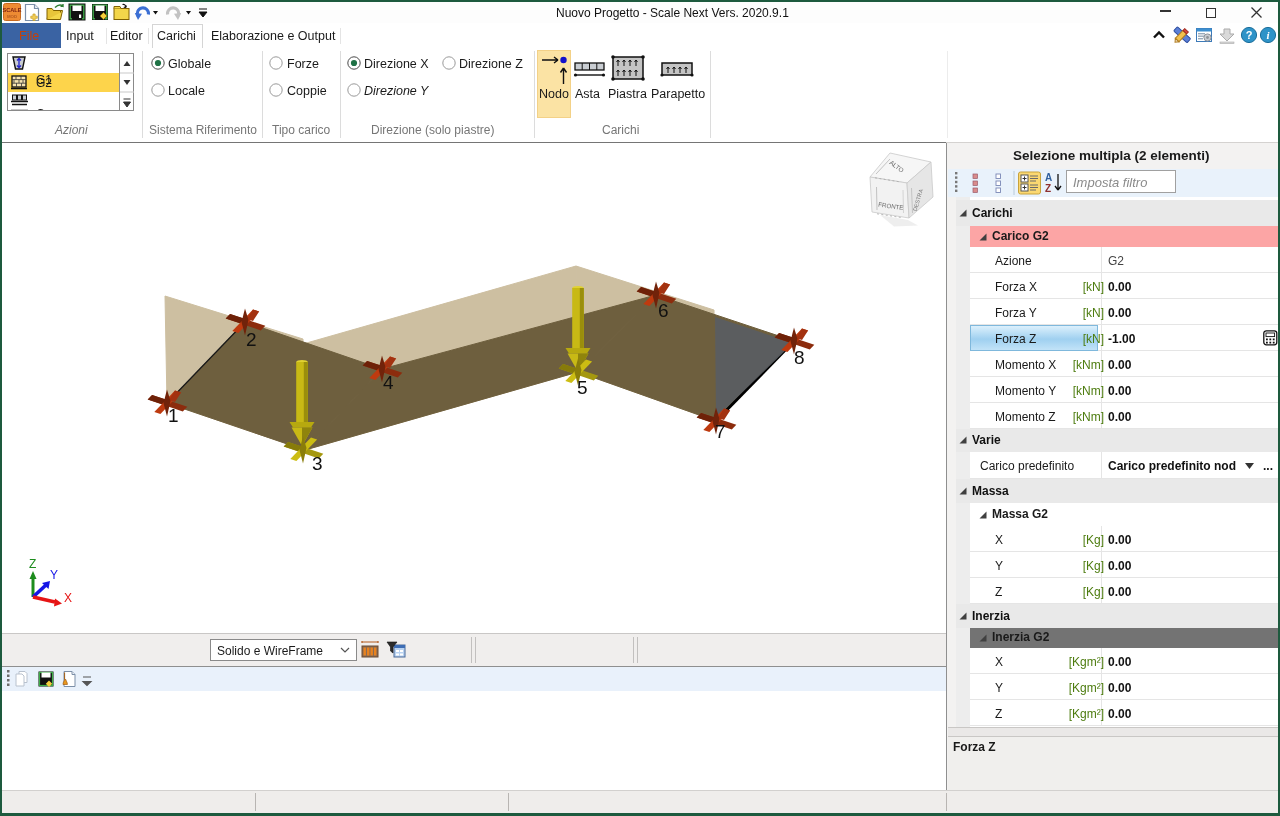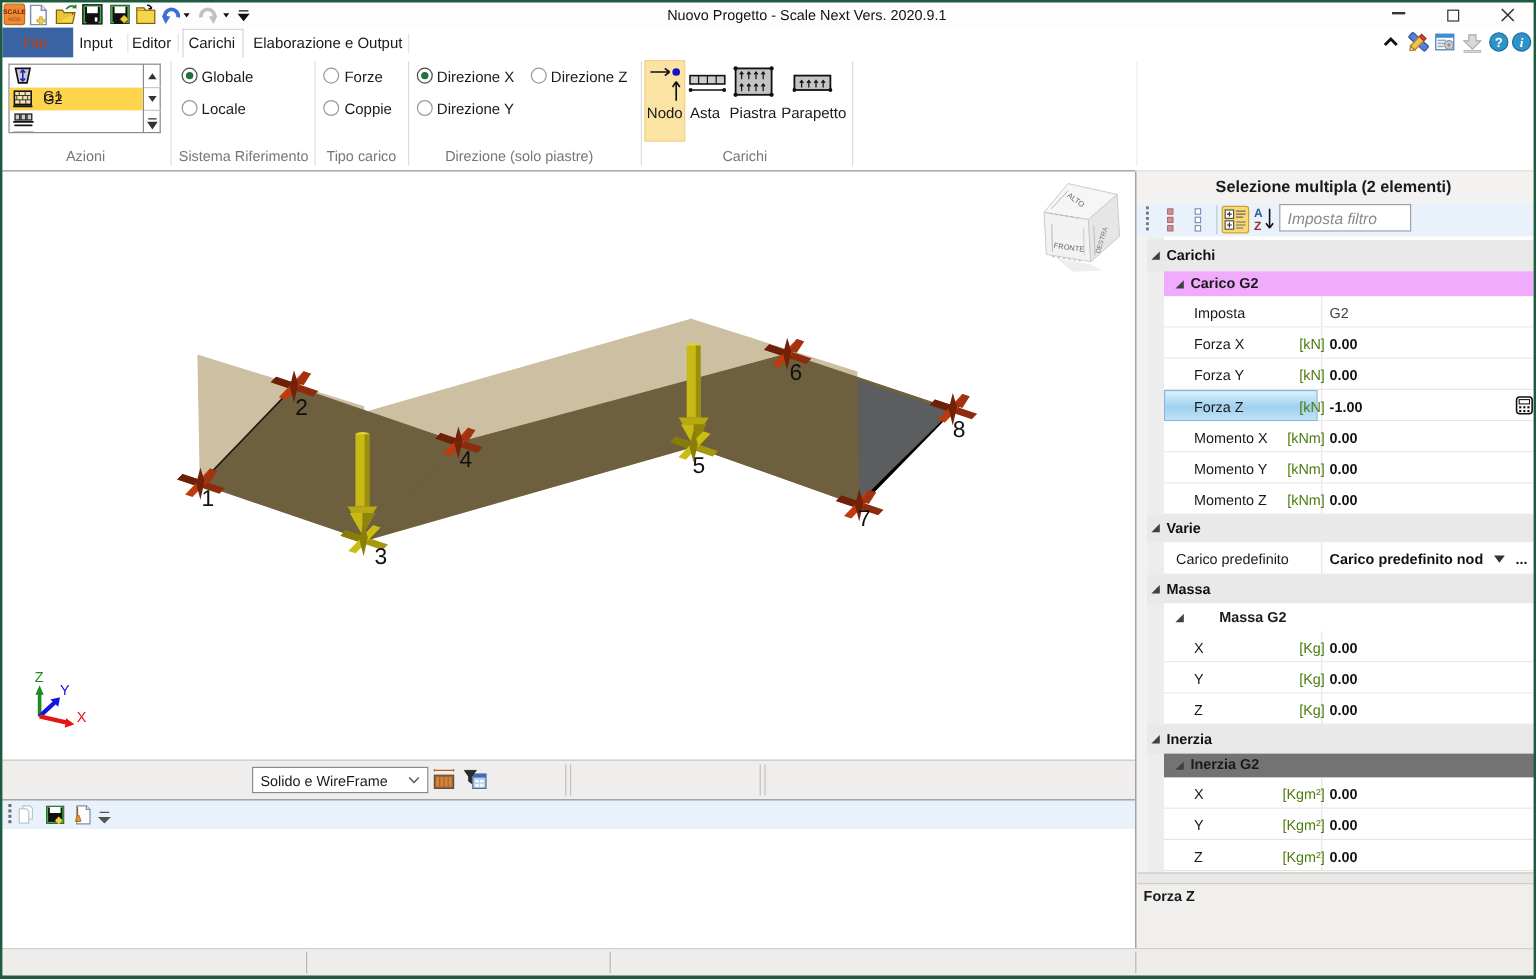--- a/index.html
+++ b/index.html
@@ -137,21 +137,21 @@
 <div class="a" style="left:946px;top:142px;width:332px;height:1px;background:#d4d2d0;"></div>
 <div id="ribbon">
 
 <div class="a" style="left:142px;top:51px;width:1px;height:87px;background:#dcdcdc;"></div>
 <div class="a" style="left:262px;top:51px;width:1px;height:87px;background:#dcdcdc;"></div>
 <div class="a" style="left:340px;top:51px;width:1px;height:87px;background:#dcdcdc;"></div>
 <div class="a" style="left:534px;top:51px;width:1px;height:87px;background:#dcdcdc;"></div>
 <div class="a" style="left:710px;top:51px;width:1px;height:87px;background:#dcdcdc;"></div>
 <div class="a" style="left:947px;top:51px;width:1px;height:87px;background:#ececec;"></div>
 
-<div class="t g" style="left:55px;top:124px;">Azioni</div>
+<div class="t g" style="left:55px;top:124px;font-style:italic;">Azioni</div>
 <div class="t g" style="left:149px;top:124px;">Sistema Riferimento</div>
 <div class="t g" style="left:272px;top:124px;">Tipo carico</div>
 <div class="t g" style="left:371px;top:124px;">Direzione (solo piastre)</div>
 <div class="t g" style="left:602px;top:124px;">Carichi</div>
 
 <div class="a" style="left:7px;top:53px;width:113px;height:58px;border:1px solid #8a8a8a;background:#fff;box-sizing:border-box;overflow:hidden;">
   <div class="a" style="left:0;top:19px;width:112px;height:19px;background:#FDD44B;"></div>
   <div class="t" style="left:28px;top:20px;">G1</div>
   <div class="t" style="left:28px;top:23px;">G2</div>
   <div class="t" style="left:28px;top:54px;">Q ese</div>
@@ -194,21 +194,21 @@
 </svg>
 <div class="t" style="left:287px;top:58px;font-size:12.5px;">Forze</div>
 <div class="t" style="left:287px;top:85px;font-size:12.5px;">Coppie</div>
 <svg class="a" style="left:347px;top:56px;" width="115" height="42" viewBox="0 0 115 42">
   <circle cx="7" cy="7" r="6.2" fill="#fff" stroke="#4a4a4a"></circle>
   <circle cx="7" cy="7" r="3.1" fill="#1E7145"></circle>
   <circle cx="7" cy="34" r="6.2" fill="#fff" stroke="#9a9a9a"></circle>
   <circle cx="102" cy="7" r="6.2" fill="#fff" stroke="#9a9a9a"></circle>
 </svg>
 <div class="t" style="left:364px;top:58px;font-size:12.5px;">Direzione X</div>
-<div class="t" style="left:364px;top:85px;font-size:12.5px;">Direzione Y</div>
+<div class="t" style="left:364px;top:85px;font-size:12.5px;font-style:italic;">Direzione Y</div>
 <div class="t" style="left:459px;top:58px;font-size:12.5px;">Direzione Z</div>
 
 <div class="a" style="left:537px;top:50px;width:34px;height:68px;background:#FBE3A4;border:1px solid #f3d187;box-sizing:border-box;"></div>
 <svg class="a" style="left:540px;top:54px;" width="30" height="32" viewBox="0 0 30 32">
   <path d="M2,6 h16 m0,0 l-4,-3 m4,3 l-4,3" stroke="#111" stroke-width="1.4" fill="none"></path>
   <circle cx="23.5" cy="6" r="3.2" fill="#1111CC"></circle>
   <path d="M23.5,30 v-16 m0,0 l-3,4.5 m3,-4.5 l3,4.5" stroke="#111" stroke-width="1.4" fill="none"></path>
 </svg>
 <div class="t" style="left:539px;top:88px;font-size:12.5px;">Nodo</div>
 <svg class="a" style="left:574px;top:62px;" width="32" height="16" viewBox="0 0 32 16">
@@ -460,29 +460,29 @@
 <div class="a" style="left:956px;top:197px;width:322px;height:530px;background:#fff;"></div>
 <div class="a" style="left:956px;top:197px;width:14px;height:530px;background:#EDEDED;"></div>
 
 <div class="hdr" style="top:200px;height:26px;">
   <svg class="tri" width="10" height="10">
         <polygon points="8.5,1.5 8.5,8.5 1.5,8.5" fill="#404040"></polygon>
       </svg>
   <div class="htxt">Carichi</div>
 </div>
 
-<div class="a" style="left:970px;top:226px;width:308px;height:21px;background:#f0abfc;">
+<div class="a" style="left:970px;top:226px;width:308px;height:21px;background:#fca5a5;">
   <svg class="a" style="left:8px;top:6px;" width="10" height="10">
         <polygon points="8.5,1.5 8.5,8.5 1.5,8.5" fill="#404040"></polygon>
       </svg>
   <div class="t" style="left:22px;top:4px;font-weight:bold;">Carico G2</div>
 </div>
 <div class="prow" style="top:247px;">
       <div class="sep"></div>
-      <div class="lbl">Imposta</div>
+      <div class="lbl">Azione</div>
       <div class="val" style="font-weight:normal;color:#444;">G2</div>
     </div>
 <div class="prow" style="top:273px;">
       <div class="sep"></div>
       <div class="lbl">Forza X</div>
       <div class="unit">[kN]</div>
       <div class="val">0.00</div>
     </div>
 <div class="prow" style="top:299px;">
       <div class="sep"></div>
@@ -547,21 +547,21 @@
 <div class="hdr" style="top:479px;height:24px;">
   <svg class="tri" style="top:7px;" width="10" height="10">
         <polygon points="8.5,1.5 8.5,8.5 1.5,8.5" fill="#404040"></polygon>
       </svg>
   <div class="htxt" style="top:5px;">Massa</div>
 </div>
 <div class="a" style="left:970px;top:503px;width:308px;height:23px;background:#fff;">
   <svg class="a" style="left:8px;top:7px;" width="10" height="10">
         <polygon points="8.5,1.5 8.5,8.5 1.5,8.5" fill="#404040"></polygon>
       </svg>
-  <div class="t" style="left:22px;top:5px;font-weight:bold;margin-left:24px;">Massa G2</div>
+  <div class="t" style="left:22px;top:5px;font-weight:bold;">Massa G2</div>
 </div>
 <div class="prow" style="top:526px;">
       <div class="sep"></div>
       <div class="lbl">X</div>
       <div class="unit">[Kg]</div>
       <div class="val">0.00</div>
     </div>
 <div class="prow" style="top:552px;">
       <div class="sep"></div>
       <div class="lbl">Y</div>

